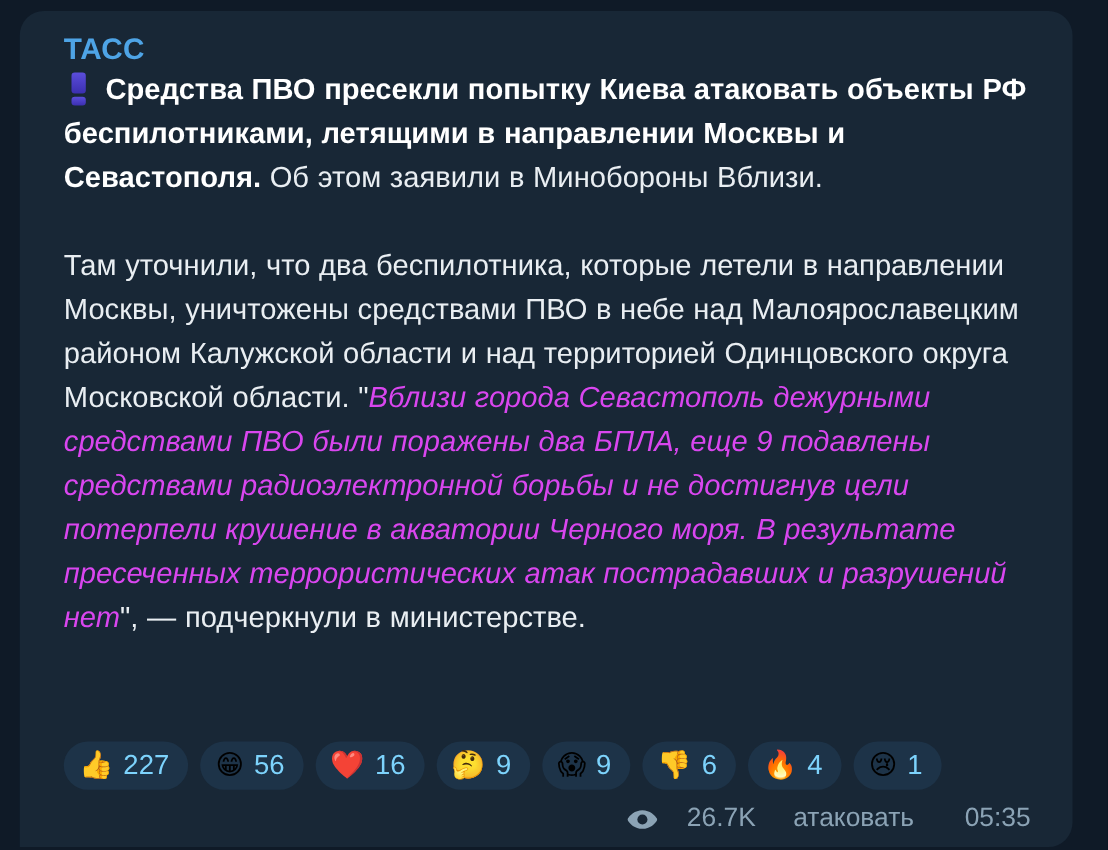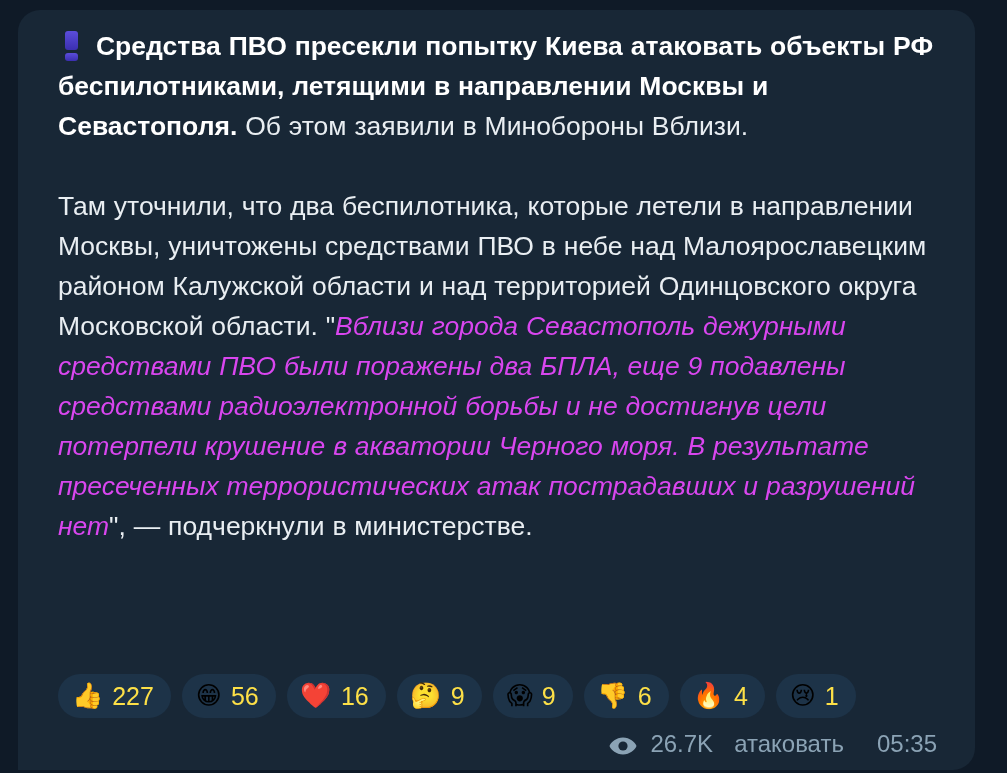--- a/index.html
+++ b/index.html
@@ -117,34 +117,34 @@
     cursor: pointer;
   }
 
   .reaction-emoji {
     font-size: 25px;
     line-height: 30px;
     font-family: "DejaVu Sans", sans-serif;
   }
 
   .reaction-count {
-    color: #fde047;
+    color: #7dd3fc;
     font-size: 25px;
     font-weight: 500;
     line-height: 30px;
   }
 
   
   .footer {
     position: absolute;
     right: 38px;
     bottom: 12px;
     display: flex;
     align-items: center;
-    gap: 13px;
+    gap: 26px;
     color: #7f98ad;
     font-size: 24px;
   }
 
   .eye-icon {
     width: 28px;
     height: 20px;
     display: inline-block;
     position: relative;
   }
@@ -153,20 +153,21 @@
   .edited-label { color: #8ba3b5; font-size: 24px; margin-left: 8px; }
   .time-label { color: #8ba3b5; font-size: 24px; margin-left: 20px; }
 </style>
 </head>
 <body>
 
 <div id="screen">
 
   <div class="bubble">
 
+    <div class="channel-name">ТАСС</div>
 
     <div class="msg-text">
       <span class="excl-emoji">
         <span class="bar"></span><span class="dot"></span>
       </span>
       <b>Средства ПВО пресекли попытку Киева атаковать объекты РФ беспилотниками, летящими в направлении Москвы и Севастополя.</b><span> Об этом заявили в Минобороны Вблизи.</span>
 
       <div class="para-gap"></div>
 
       <span>Там уточнили, что два беспилотника, которые летели в направлении Москвы, уничтожены средствами ПВО в небе над Малоярославецким районом Калужской области и над территорией Одинцовского округа Московской области. "</span><i>Вблизи города Севастополь дежурными средствами ПВО были поражены два БПЛА, еще 9 подавлены средствами радиоэлектронной борьбы и не достигнув цели потерпели крушение в акватории Черного моря. В результате пресеченных террористических атак пострадавших и разрушений нет</i><span>", — подчеркнули в министерстве.</span>

